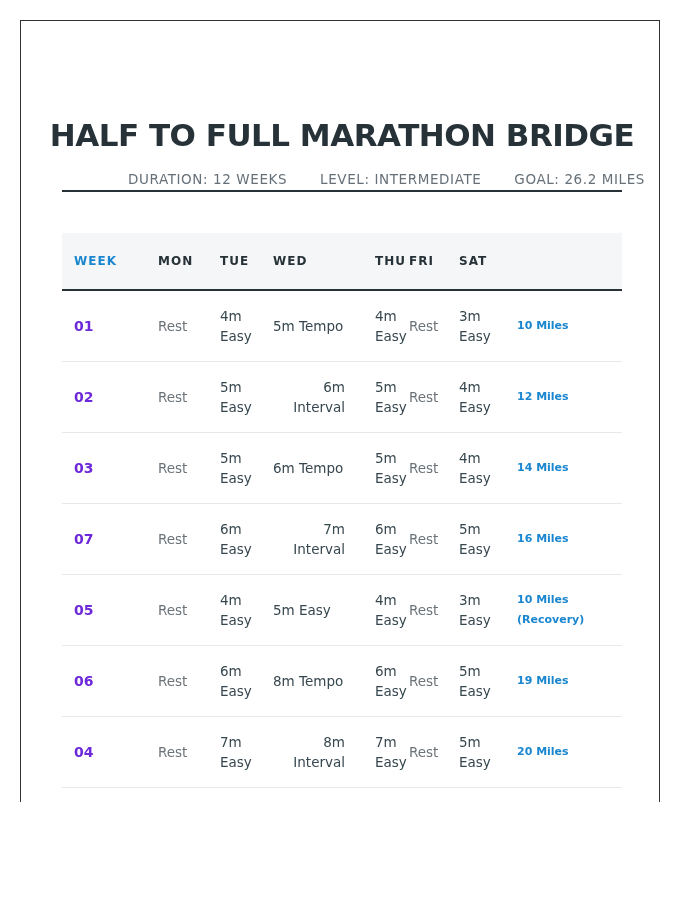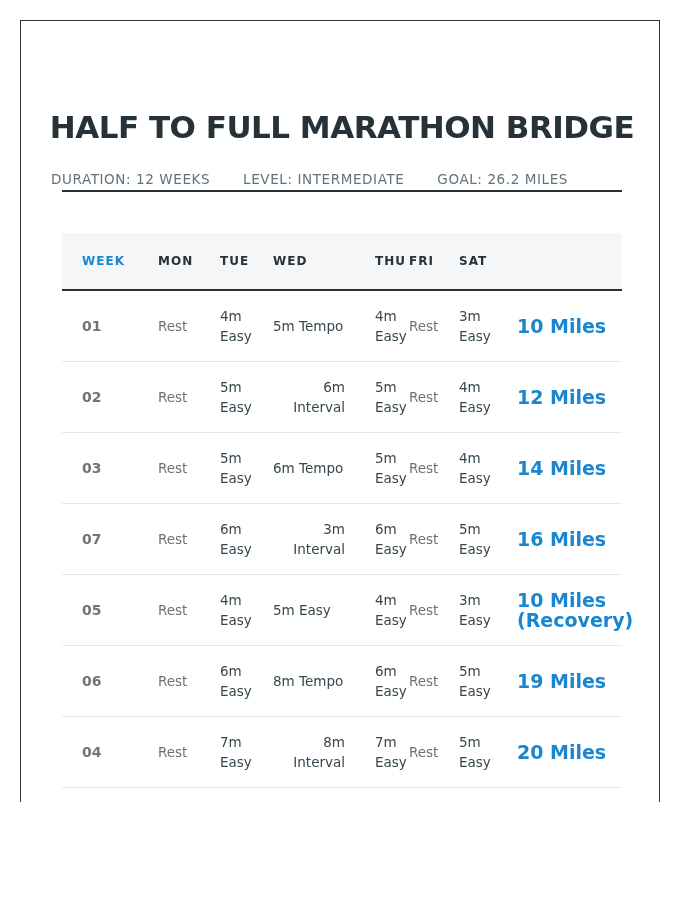--- a/index.html
+++ b/index.html
@@ -5,46 +5,46 @@
     html, body { margin: 0; padding: 0; background: #ffffff; }
     body { width: 700px; height: 900px; position: relative; overflow: hidden; font-family: "Liberation Sans", "DejaVu Sans", sans-serif; }
     .frame {
       position: absolute; left: 20px; top: 20px; width: 640px; height: 782px;
       border-top: 1px solid #333; border-left: 1px solid #333; border-right: 1px solid #333;
       box-sizing: border-box; background: #fff;
     }
     .title {
       position: absolute; left: 4px; right: 0; top: 88px; text-align: center;
       font-family: "DejaVu Sans", sans-serif; font-weight: bold; font-size: 31px;
-      color: #263238; letter-spacing: -0.5px; margin: 0;
+      color: #263238; letter-spacing: -0.5px; margin: 8px;
     }
     .meta {
-      position: absolute; left: 16px; right: 0; top: 150px; text-align: left;
+      position: absolute; left: 8px; right: 0; top: 150px; text-align: right;
       font-family: "DejaVu Sans", sans-serif; font-size: 13.5px; color: #667078; letter-spacing: 0.6px;
     }
     .meta span { margin: 0 14px; }
     .rule { position: absolute; left: 41px; width: 560px; top: 169px; height: 2px; background: #263238; }
 
     .table { position: absolute; left: 41px; top: 212px; width: 560px; }
     .thead { height: 56px; background: #f5f6f7; border-bottom: 2px solid #263238; position: relative; }
     .th {
       position: absolute; top: 0; height: 56px; display: flex; align-items: center;
       font-family: "DejaVu Sans", sans-serif; font-weight: bold; font-size: 12px; letter-spacing: 1px; color: #263238;
       line-height: 16px;
     }
     .th.week { color: #1a86d0; }
     .row { height: 70px; border-bottom: 1px solid #e6e8ea; position: relative; }
     .td {
       position: absolute; top: 0; height: 70px; display: flex; align-items: center;
       font-family: "DejaVu Sans", sans-serif; font-size: 13.5px; color: #37474f; line-height: 20px;
     }
-    .td.week { font-weight: bold; color: #737373; font-size: 14px; }
+    .td.week { font-weight: bold; color: #6d28d9; font-size: 14px; }
     .td.rest { color: #6b7379; }
-    .td.sun { font-weight: bold; color: #1a86d0; font-size: 19px; }
-    .c-week { left: 20px; }
+    .td.sun { font-weight: bold; color: #1a86d0; font-size: 11px; }
+    .c-week { left: 12px; }
     .c-mon { left: 96px; }
     .c-tue { left: 158px; width: 50px; }
     .c-wed { left: 211px; width: 72px; text-align: right; }
     .c-thu { left: 289px; width: 50px; margin-left: 24px; }
     .c-fri { left: 347px; }
     .c-sat { left: 397px; width: 50px; }
     .c-sun { left: 455px; width: 100px; }
   </style>
 </head>
 <body>
@@ -99,21 +99,21 @@
     <div class="td c-thu">5m Easy</div>
     <div class="td rest c-fri">Rest</div>
     <div class="td c-sat">4m Easy</div>
     <div class="td sun c-sun">14 Miles</div>
   </div>
 
   <div class="row">
     <div class="td week c-week">07</div>
     <div class="td rest c-mon">Rest</div>
     <div class="td c-tue">6m Easy</div>
-    <div class="td c-wed">3m Interval</div>
+    <div class="td c-wed">7m Interval</div>
     <div class="td c-thu">6m Easy</div>
     <div class="td rest c-fri">Rest</div>
     <div class="td c-sat">5m Easy</div>
     <div class="td sun c-sun">16 Miles</div>
   </div>
 
   <div class="row">
     <div class="td week c-week">05</div>
     <div class="td rest c-mon">Rest</div>
     <div class="td c-tue">4m Easy</div>

